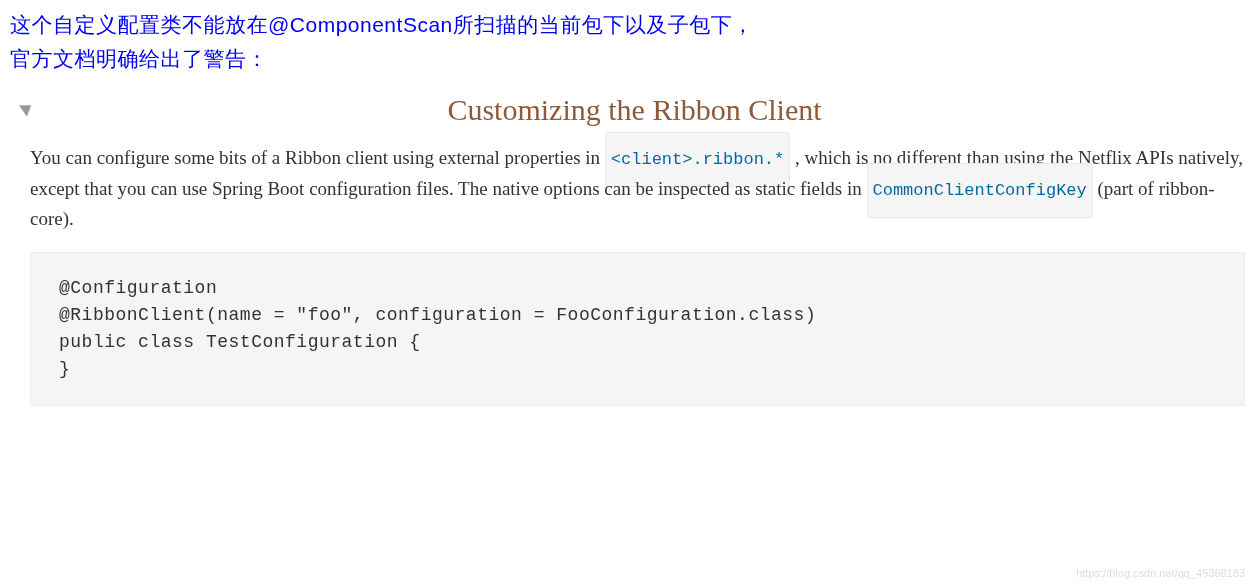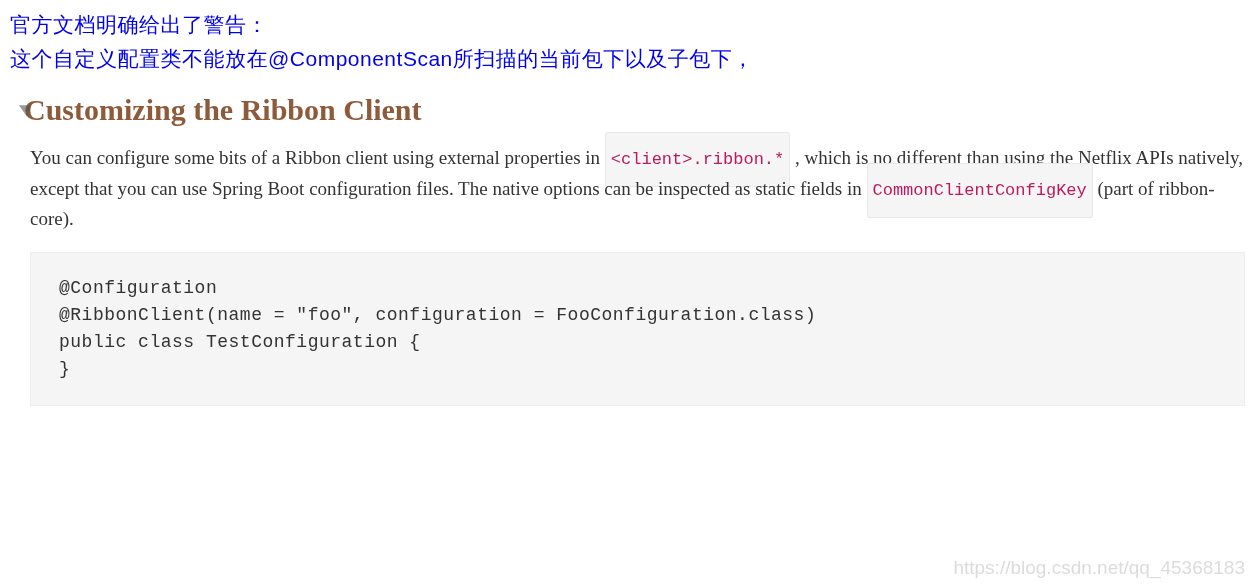--- a/index.html
+++ b/index.html
@@ -20,25 +20,26 @@
       line-height: 1.6;
       margin-bottom: 18px;
       letter-spacing: 0.5px;
     }
     .warning-line {
       display: block;
     }
     .heading {
       color: #8d5a3a;
       font-size: 30px;
-      font-weight: 700;
+      font-weight: 400;
       margin-left: 14px;
       margin-bottom: 16px;
       font-family: Georgia, "Times New Roman", serif;
       position: relative;
+      text-align: center;
     }
     .heading::before {
       content: "";
       position: absolute;
       left: -2px;
       top: 8px;
       width: 0;
       height: 0;
       border-left: 10px solid #555;
       border-top: 7px solid transparent;
@@ -56,50 +57,50 @@
       margin-bottom: 18px;
       font-family: Georgia, "Times New Roman", serif;
     }
     .code-inline {
       font-family: "Courier New", Consolas, monospace;
       background: #f5f5f5;
       padding: 17px 5px;
       border: 1px solid #e8e8e8;
       border-radius: 3px;
       font-size: 17px;
-      color: #be185d;
+      color: #0369a1;
     }
     .code-block {
       background: #f5f5f5;
       border: 1px solid #eee;
       padding: 22px 28px;
       margin-top: 18px;
       font-family: "Courier New", Consolas, monospace;
       font-size: 18px;
       line-height: 1.5;
       white-space: pre;
       color: #333;
       letter-spacing: 0.5px;
     }
     .watermark {
       position: fixed;
       bottom: 6px;
       right: 10px;
       color: #dcdcdc;
-      font-size: 19px;
+      font-size: 11px;
       font-family: Arial, sans-serif;
       margin-left: 19px;
     }
   </style>
 </head>
 <body>
 
 <div class="warning-block">
+  <span class="warning-line">这个自定义配置类不能放在@ComponentScan所扫描的当前包下以及子包下，</span>
   <span class="warning-line">官方文档明确给出了警告：</span>
-  <span class="warning-line">这个自定义配置类不能放在@ComponentScan所扫描的当前包下以及子包下，</span>
 </div>
 
 <h2 class="heading">Customizing the Ribbon Client</h2>
 
 <div class="content-section">
   <p class="para">
     <span>You can configure some bits of a Ribbon client using external properties in </span><code class="code-inline">&lt;client&gt;.ribbon.*</code><span> , which is no different than using the Netflix APIs natively, except that you can use Spring Boot configuration files. The native options can be inspected as static fields in </span><code class="code-inline">CommonClientConfigKey</code><span> (part of ribbon-core).</span>
   </p>
 
 

